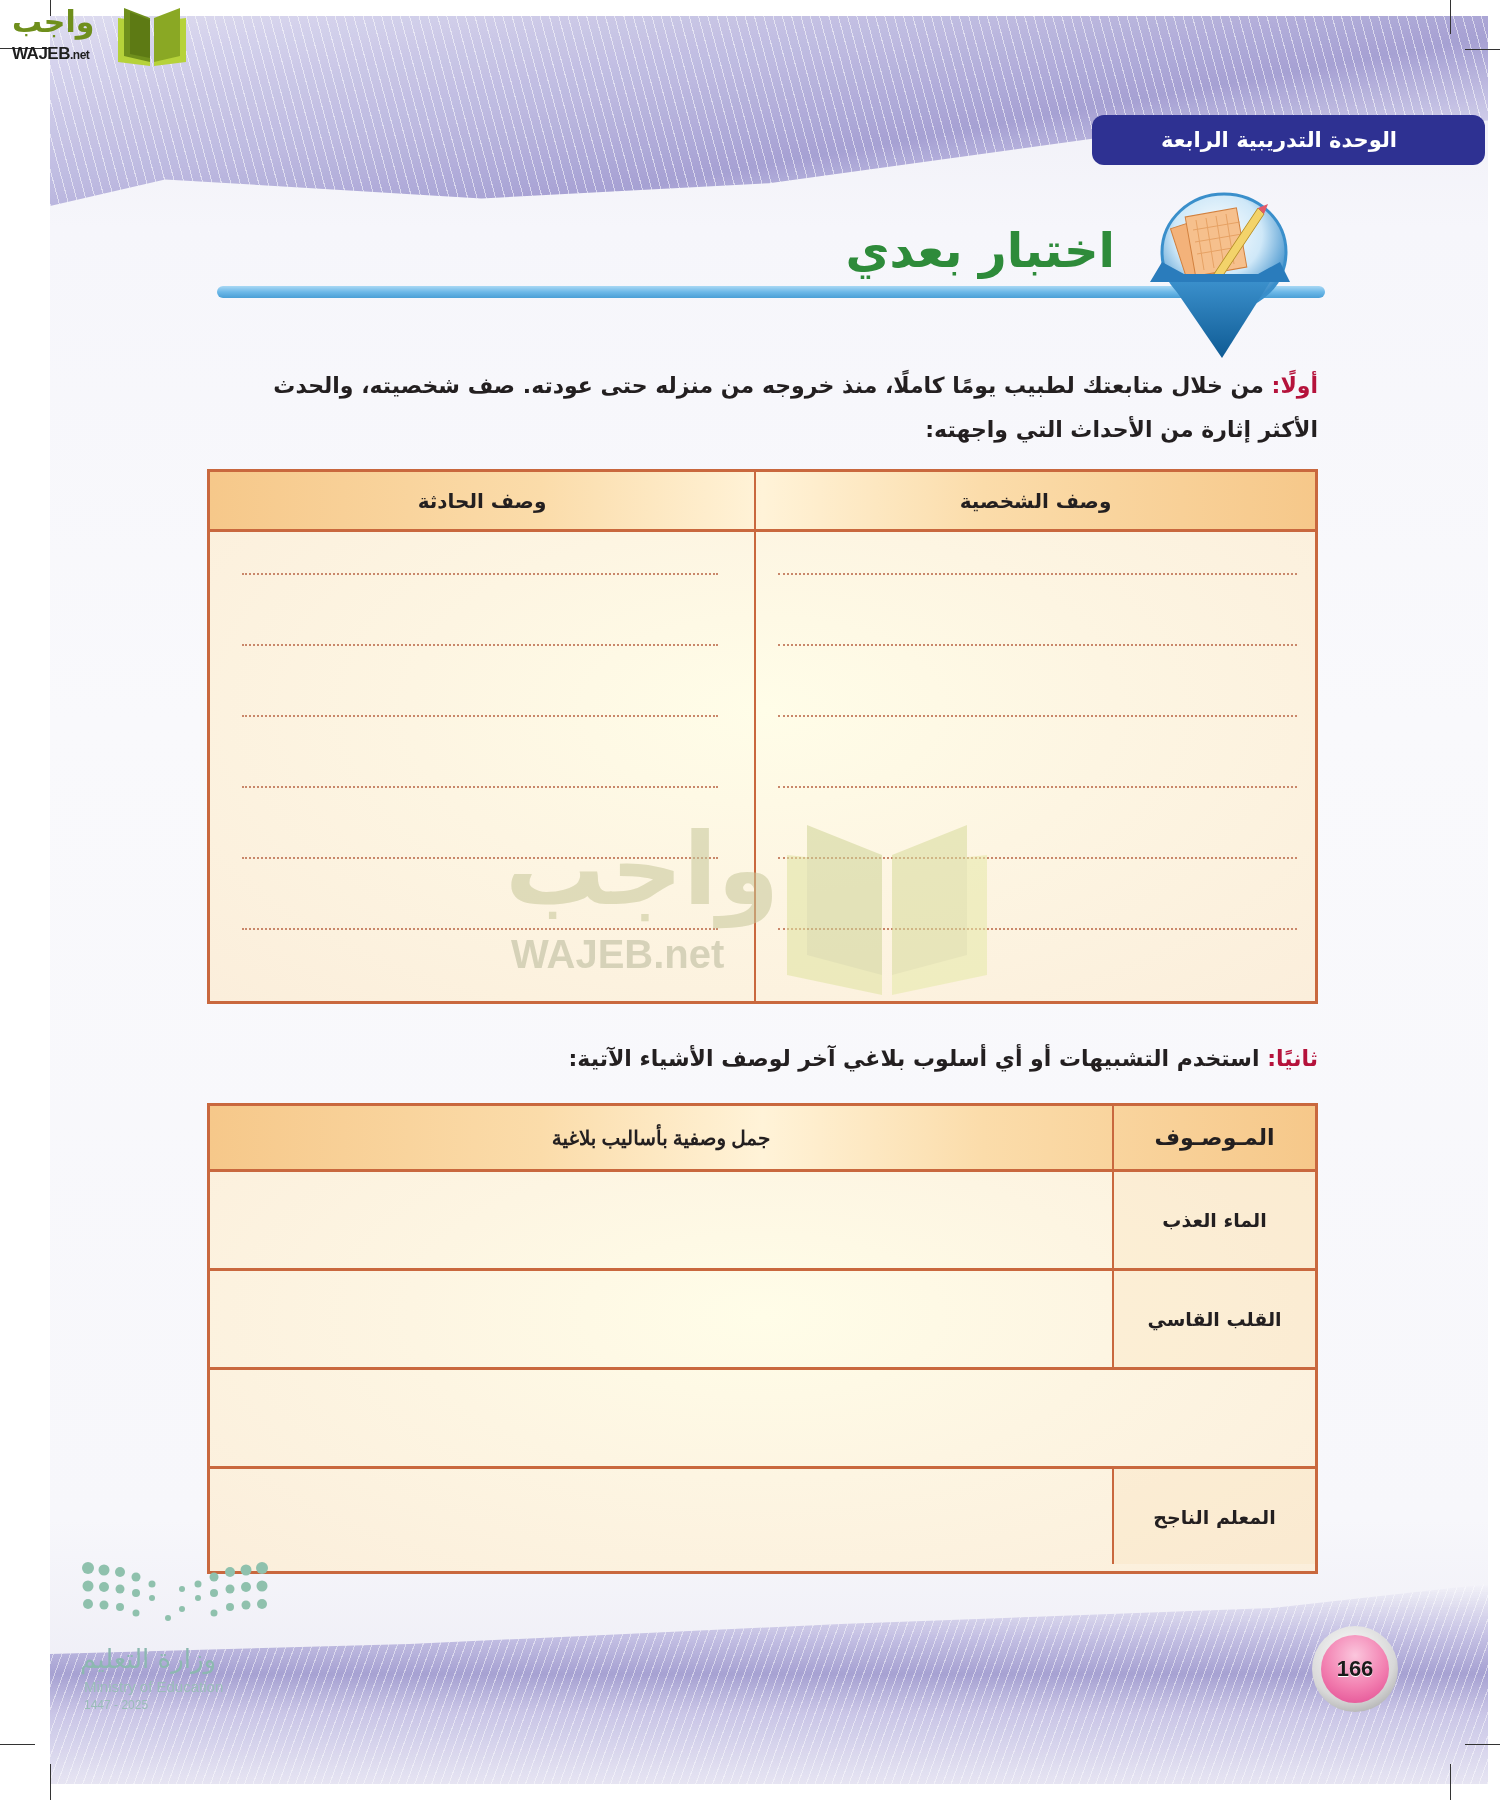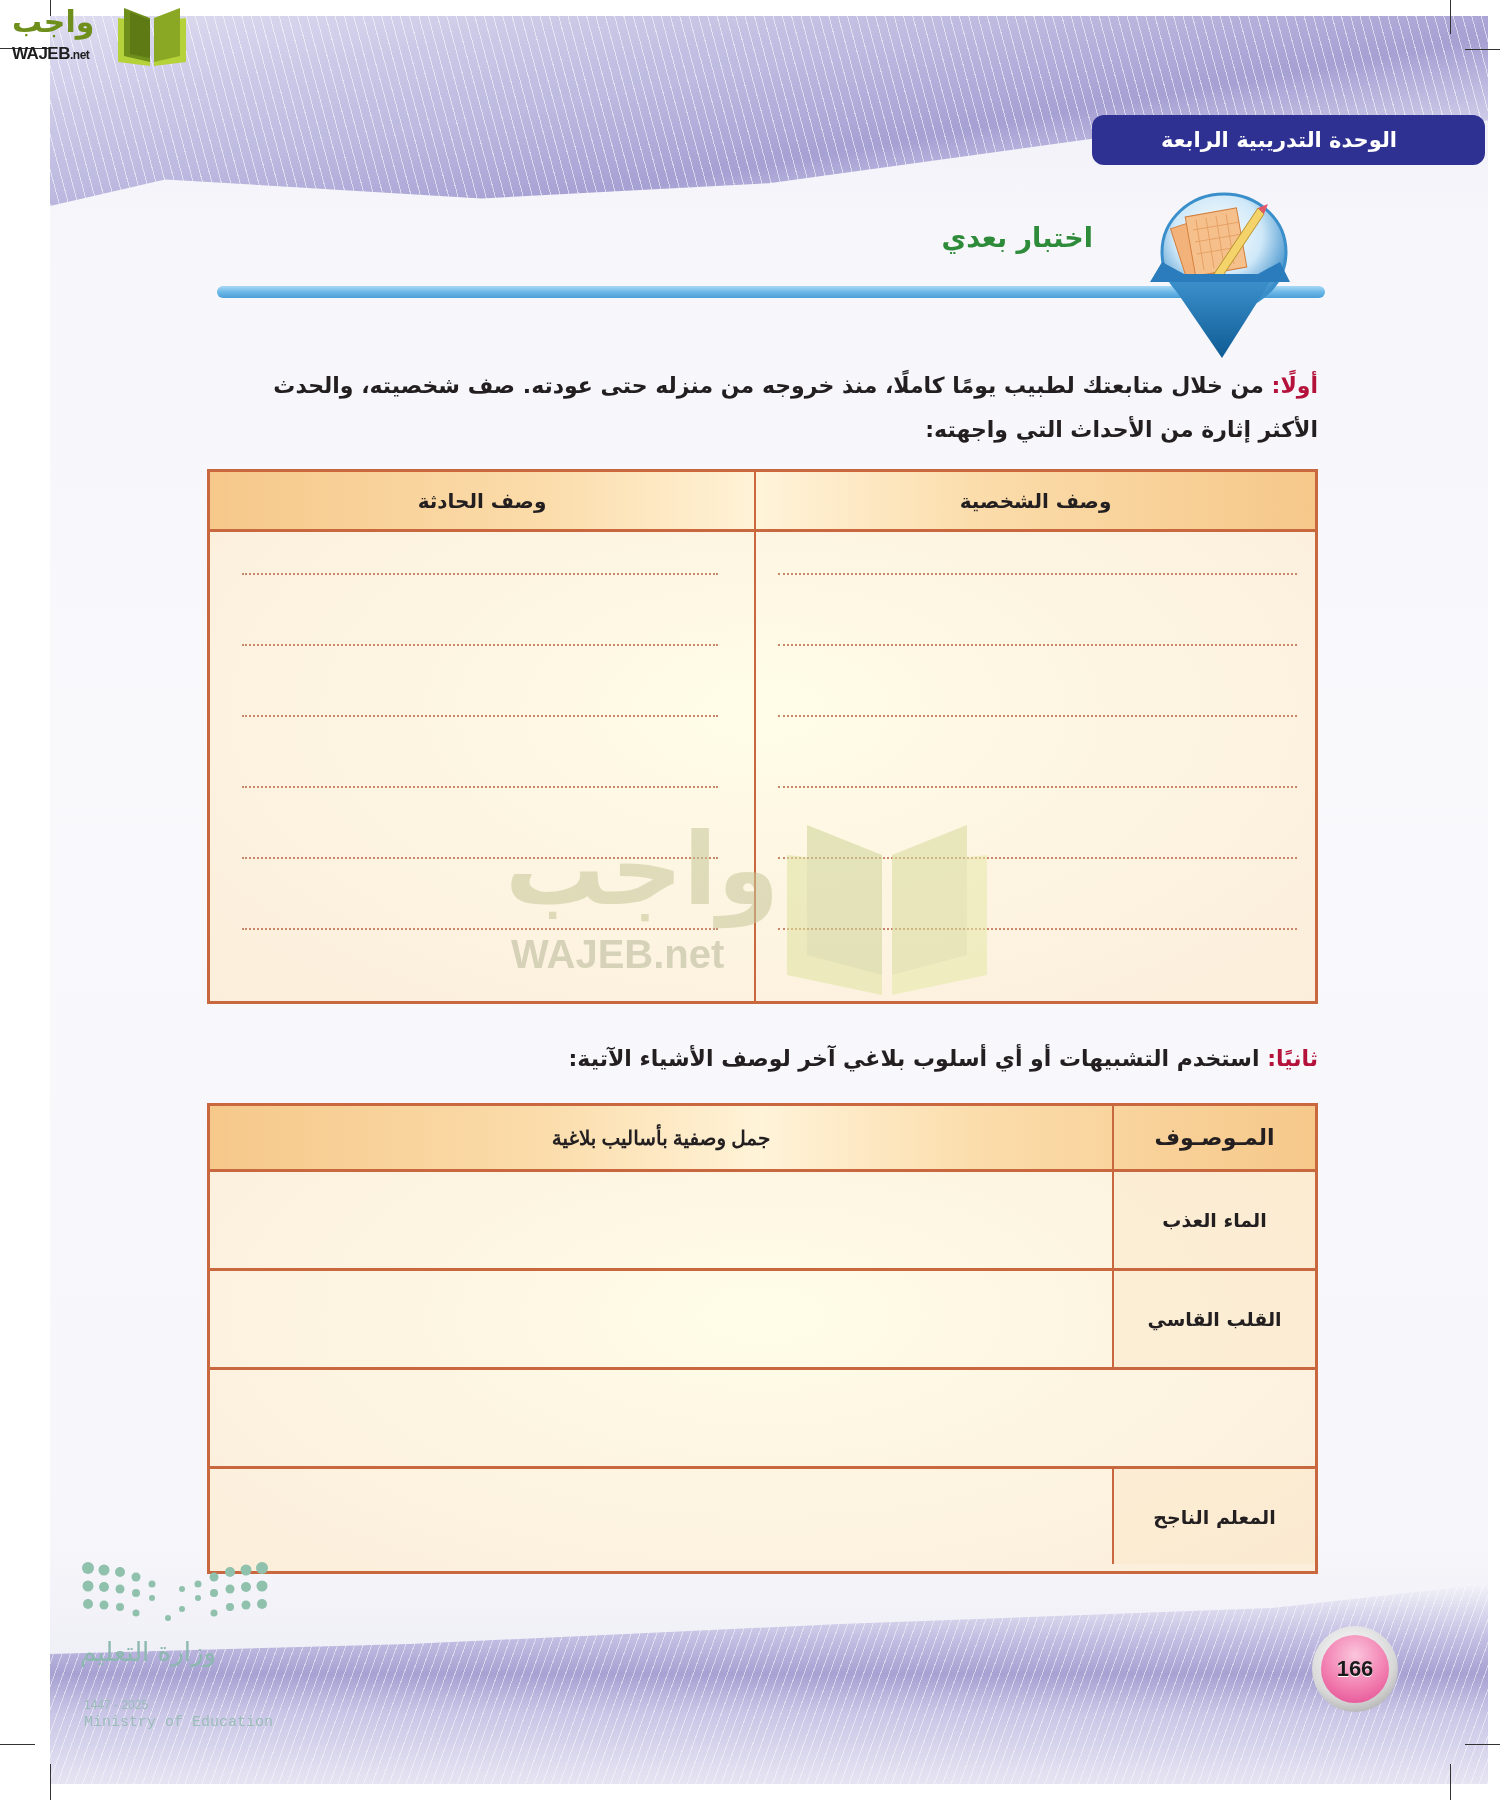--- a/index.html
+++ b/index.html
@@ -44,21 +44,21 @@
     position: absolute; left: 1092px; top: 115px; width: 393px; height: 50px;
     background: #2e3192; border-radius: 12px;
     display: flex; align-items: center; justify-content: flex-start;
     padding-right: 88px; direction: rtl;
   }
   .unit-banner span { color: #fff; font-weight: bold; font-size: 21px; font-family: "DejaVu Sans", sans-serif; }
 
   
   .title-row { position: absolute; left: 0; top: 0; width: 1500px; height: 360px; pointer-events: none; }
   .title-text {
-    position: absolute; right: 407px; top: 222px; font-size: 27px; font-weight: bold;
+    position: absolute; right: 385px; top: 222px; font-size: 48px; font-weight: bold;
     color: #2e8b3a; font-family: "DejaVu Sans", sans-serif; pointer-events: auto;
   }
   .title-bar {
     position: absolute; left: 217px; top: 286px; width: 1108px; height: 12px; border-radius: 6px;
     background: linear-gradient(180deg, #a9d8f4 0%, #6cb8e8 50%, #4a9fd6 100%);
   }
   .title-icon { position: absolute; left: 1140px; top: 190px; width: 160px; height: 170px; pointer-events: auto; }
 
   
   .instr {
@@ -103,22 +103,22 @@
 
   
   .watermark { position: absolute; left: 505px; top: 820px; width: 500px; height: 170px; opacity: 0.55; }
   .wm-ar { position: absolute; left: 0; top: 0; font-size: 100px; font-weight: bold; color: #c7c79a; font-family: "DejaVu Sans", sans-serif; line-height: 1; }
   .wm-en { position: absolute; left: 6px; top: 112px; font-size: 40px; font-weight: bold; color: #b8b89a; font-family: "Liberation Sans", sans-serif; }
   .wm-book { position: absolute; left: 272px; top: -5px; width: 220px; height: 180px; }
 
   
   .moe { position: absolute; left: 80px; top: 1560px; width: 200px; height: 160px; }
   .moe-dots { position: absolute; left: 0; top: 0; }
-  .moe-ar { position: absolute; left: 0; top: 77px; font-size: 26px; color: #8cb8b0; font-family: "DejaVu Sans", sans-serif; direction: rtl; }
-  .moe-en { position: absolute; left: 4px; top: 118px; font-size: 15px; color: #9abdb8; font-family: Liberation Mono, monospace; margin-top: 36px; }
+  .moe-ar { position: absolute; left: 0; top: 84px; font-size: 26px; color: #8cb8b0; font-family: "DejaVu Sans", sans-serif; direction: rtl; }
+  .moe-en { position: absolute; left: 4px; top: 118px; font-size: 15px; color: #9abdb8; font-family: Liberation Sans, sans-serif; }
   .moe-yr { position: absolute; left: 4px; top: 138px; font-size: 12px; color: #9abdb8; font-family: "Liberation Sans", sans-serif; }
 
   
   .page-badge {
     position: absolute; left: 1312px; top: 1626px; width: 86px; height: 86px; border-radius: 50%;
     background: radial-gradient(circle at 45% 35%, #ffffff 0%, #d8d8d8 60%, #8e8e8e 100%);
     display: flex; align-items: center; justify-content: center;
   }
   .page-badge-inner {
     width: 68px; height: 68px; border-radius: 50%;

